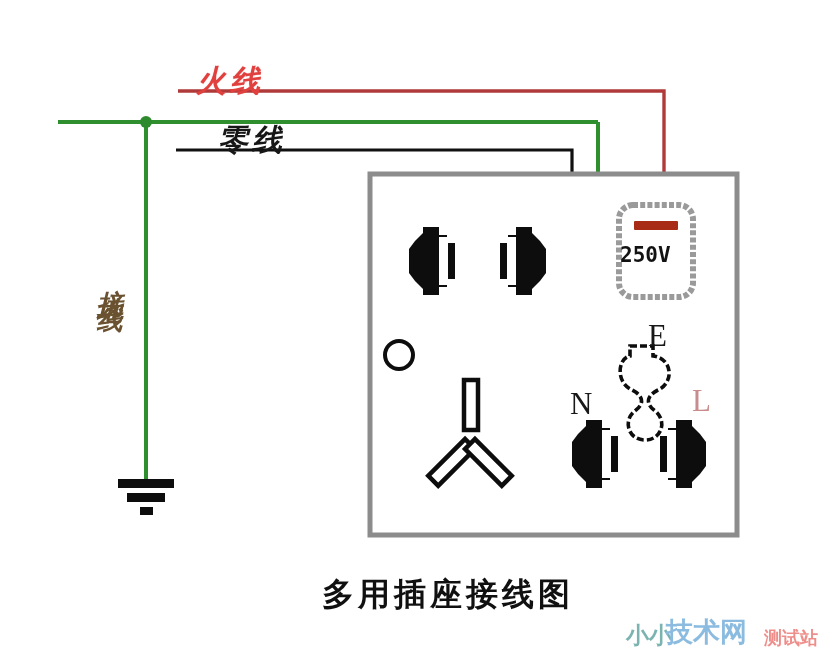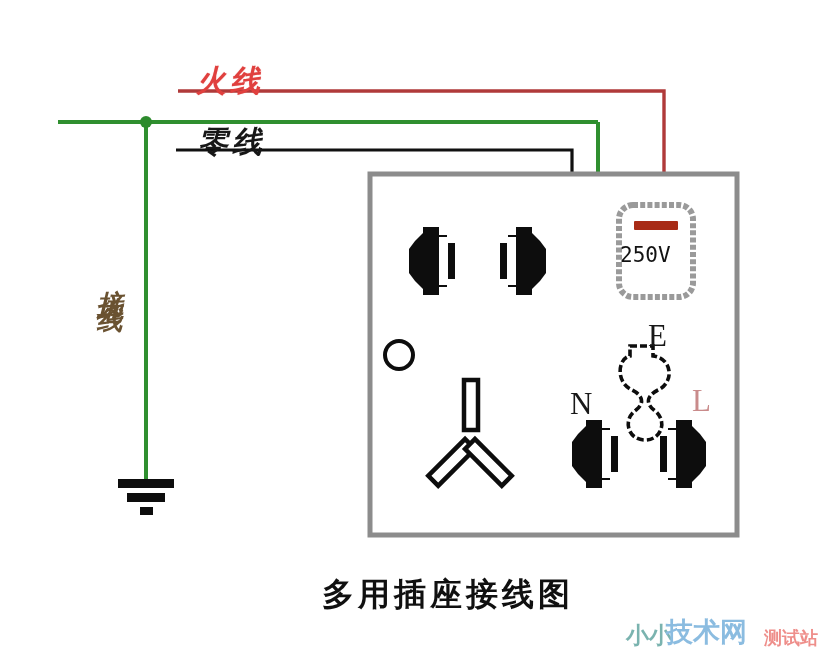--- a/index.html
+++ b/index.html
@@ -12,43 +12,43 @@
 
   
   #lbl-live{
     left:196px;top:66px;font-size:30px;color:#e0403e;
     font-family:"DejaVu Sans","Liberation Sans",sans-serif;
     font-weight:700;font-style:italic;letter-spacing:4px;
     text-shadow:0 0 1px rgba(224,64,62,.45);
   }
   
   #lbl-neutral{
-    left:198px;top:127px;font-size:30px;color:#171717;
-    font-family:Liberation Serif, serif;
+    left:218px;top:127px;font-size:30px;color:#171717;
+    font-family:Liberation Mono, monospace;
     font-weight:700;font-style:italic;letter-spacing:4px;
   }
   
   #lbl-ground{
     left:97px;top:268px;font-size:26px;color:#6a5231;
     font-family:"DejaVu Sans","Liberation Sans",sans-serif;
     font-weight:700;font-style:italic;
     writing-mode:vertical-rl;text-orientation:upright;
     letter-spacing:9px;
   }
   
   .pinlbl{font-size:31px;font-family:"Liberation Serif","DejaVu Serif",serif;}
   #lbl-E{left:648px;top:320px;color:#181818;}
   #lbl-N{left:570px;top:388px;color:#181818;}
   #lbl-L{left:692px;top:385px;color:#c98b8b;}
 
   
   #lbl-250v{
     left:620px;top:245px;font-size:21px;color:#121212;
     font-family:"DejaVu Sans Mono","Liberation Mono",monospace;
-    font-weight:400;letter-spacing:0px;
+    font-weight:700;letter-spacing:0px;
   }
 
   
   #lbl-title{
     left:322px;top:578px;font-size:32px;color:#101010;
     font-family:"DejaVu Sans","Liberation Sans",sans-serif;
     font-weight:700;letter-spacing:4px;
   }
 
   

